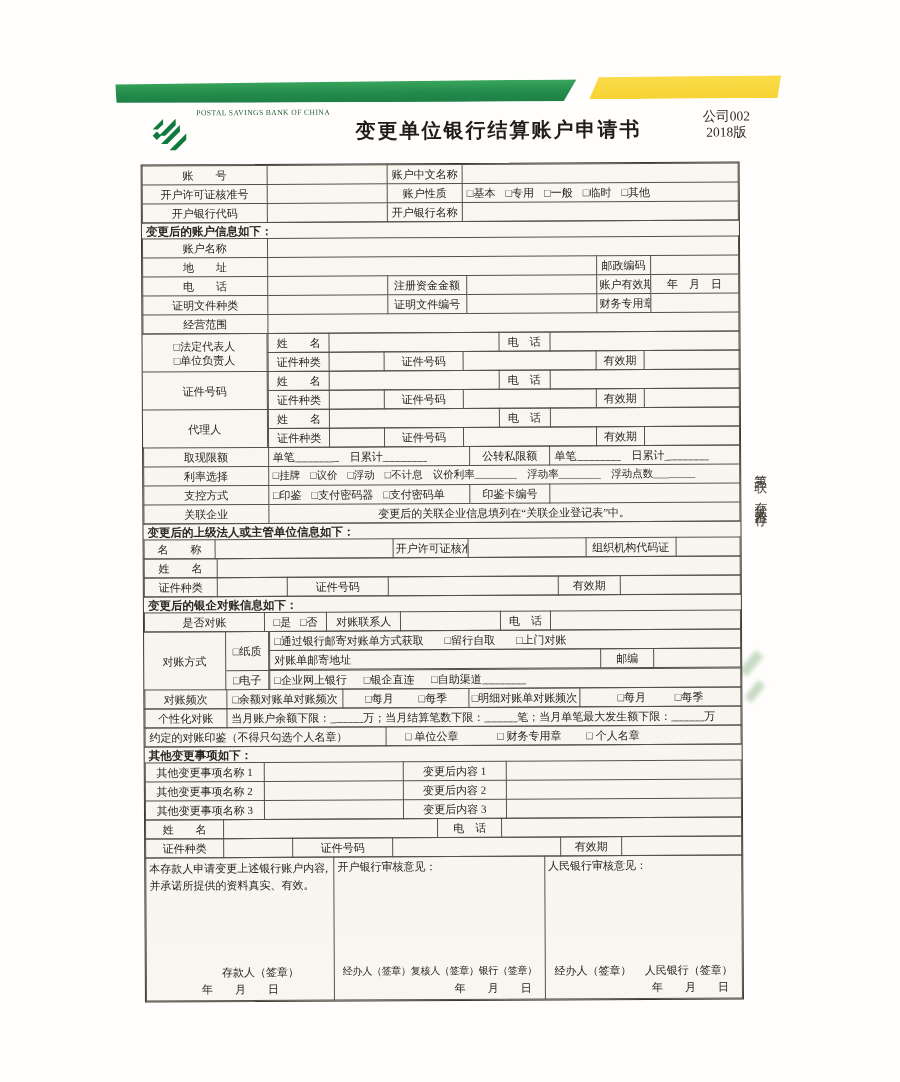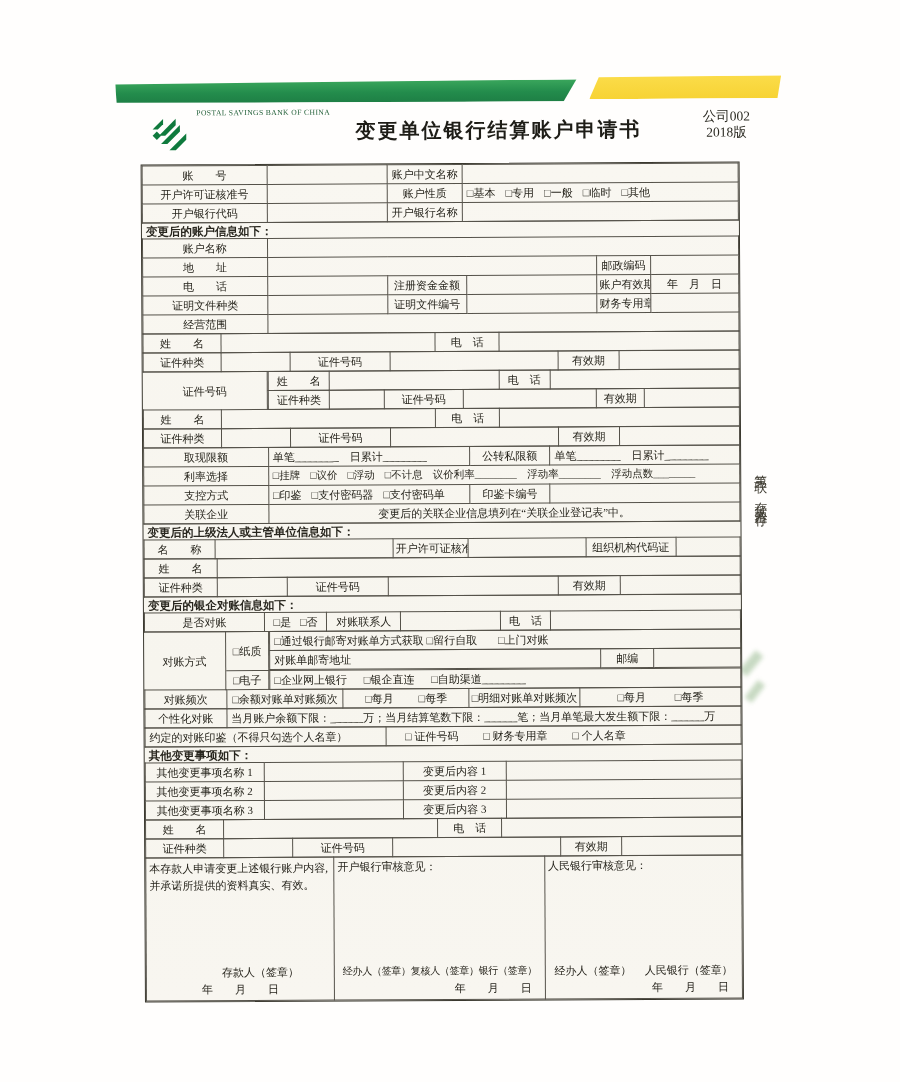--- a/index.html
+++ b/index.html
@@ -186,20 +186,24 @@
         <td></td>
       </tr>
       <tr>
         <td>经营范围</td>
         <td colspan="5"></td>
       </tr>
     </tbody>
         </table>
 
     <div class="grp">
+      <div class="gl" style="width:20.9%">
+        <span>□法定代表人</span>
+        <span>□单位负责人</span>
+      </div>
       <div class="gr">
         <table>
               <colgroup>
                 <col style="width:13.1%">
                 <col style="width:35.9%">
                 <col style="width:10.8%">
                 <col style="width:40.2%">
               </colgroup>
           <tbody>
                 <tr>
@@ -271,20 +275,23 @@
             <td></td>
             <td>有效期</td>
             <td></td>
           </tr>
         </tbody>
             </table>
       </div>
     </div>
 
     <div class="grp">
+      <div class="gl" style="width:20.9%">
+            <span>代理人</span>
+          </div>
       <div class="gr">
         <table>
               <colgroup>
                 <col style="width:13.1%">
                 <col style="width:35.9%">
                 <col style="width:10.8%">
                 <col style="width:40.2%">
               </colgroup>
           <tbody>
                 <tr>
@@ -460,21 +467,21 @@
               </div>
           <div style="flex:1;min-width:0">
             <table>
                   <colgroup>
                     <col style="width:100%">
                   </colgroup>
               <tbody>
                     <tr>
                 <td class="l">
                   <span>□通过银行邮寄对账单方式获取</span>
-                  <span style="">□留行自取</span>
+                  <span style="margin-left:18px">□留行自取</span>
                   <span style="margin-left:18px">□上门对账</span>
                 </td>
               </tr>
             </tbody>
                 </table>
             <table>
                   <colgroup>
                     <col style="width:70.2%">
                     <col style="width:11.4%">
                     <col style="width:18.4%">
@@ -553,22 +560,22 @@
 
     <table>
       <colgroup>
             <col style="width:40.5%">
             <col style="width:59.5%">
           </colgroup>
       <tbody>
             <tr>
         <td class="l">约定的对账印鉴（不得只勾选个人名章）</td>
         <td class="l">
-          <span style="margin-left:14px">□ 证件号码</span>
-          <span style="margin-left:22px">□ 财务专用章</span>
+          <span style="margin-left:14px">□ 单位公章</span>
+          <span style="margin-left:36px">□ 财务专用章</span>
           <span style="margin-left:22px">□ 个人名章</span>
         </td>
       </tr>
     </tbody>
         </table>
 
     <div class="hdr">其他变更事项如下：</div>
 
     <table>
       <colgroup>

